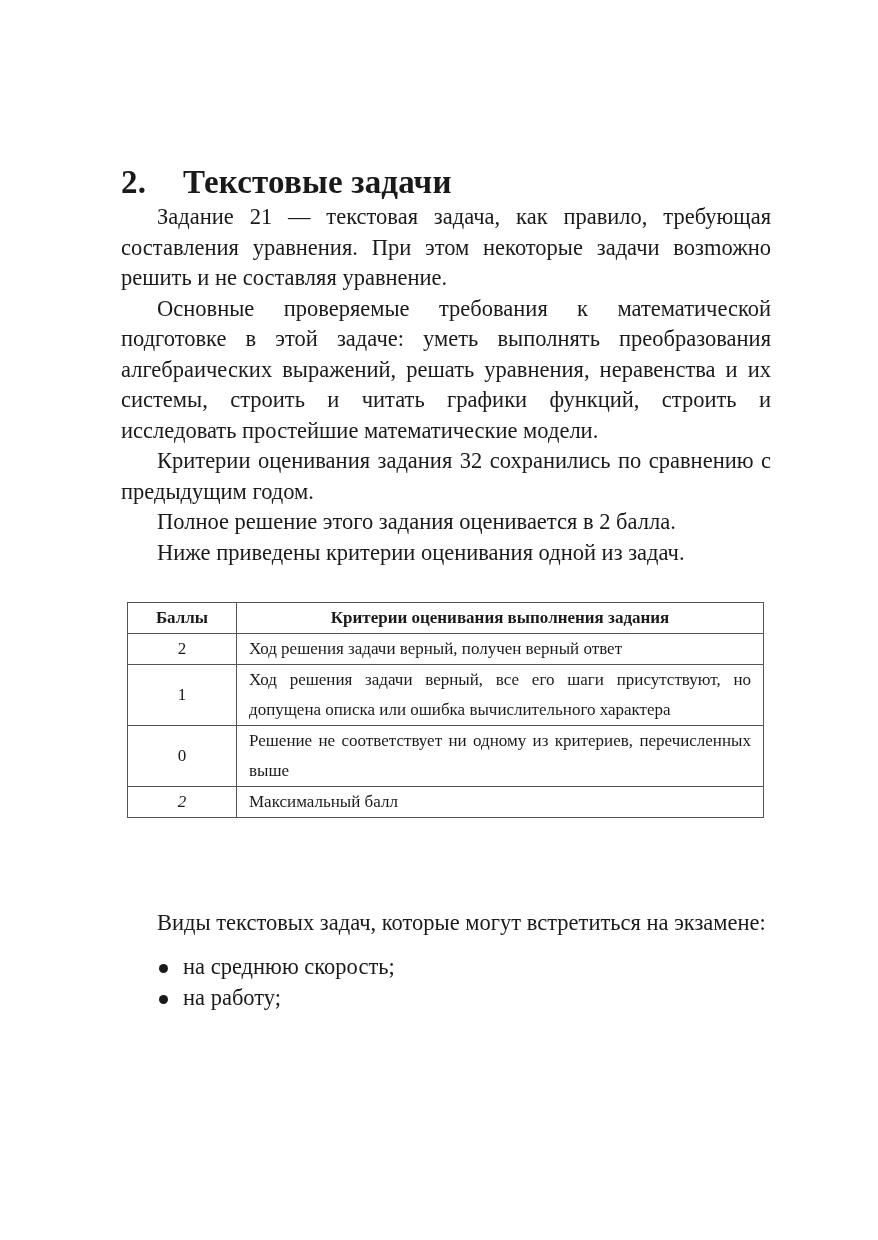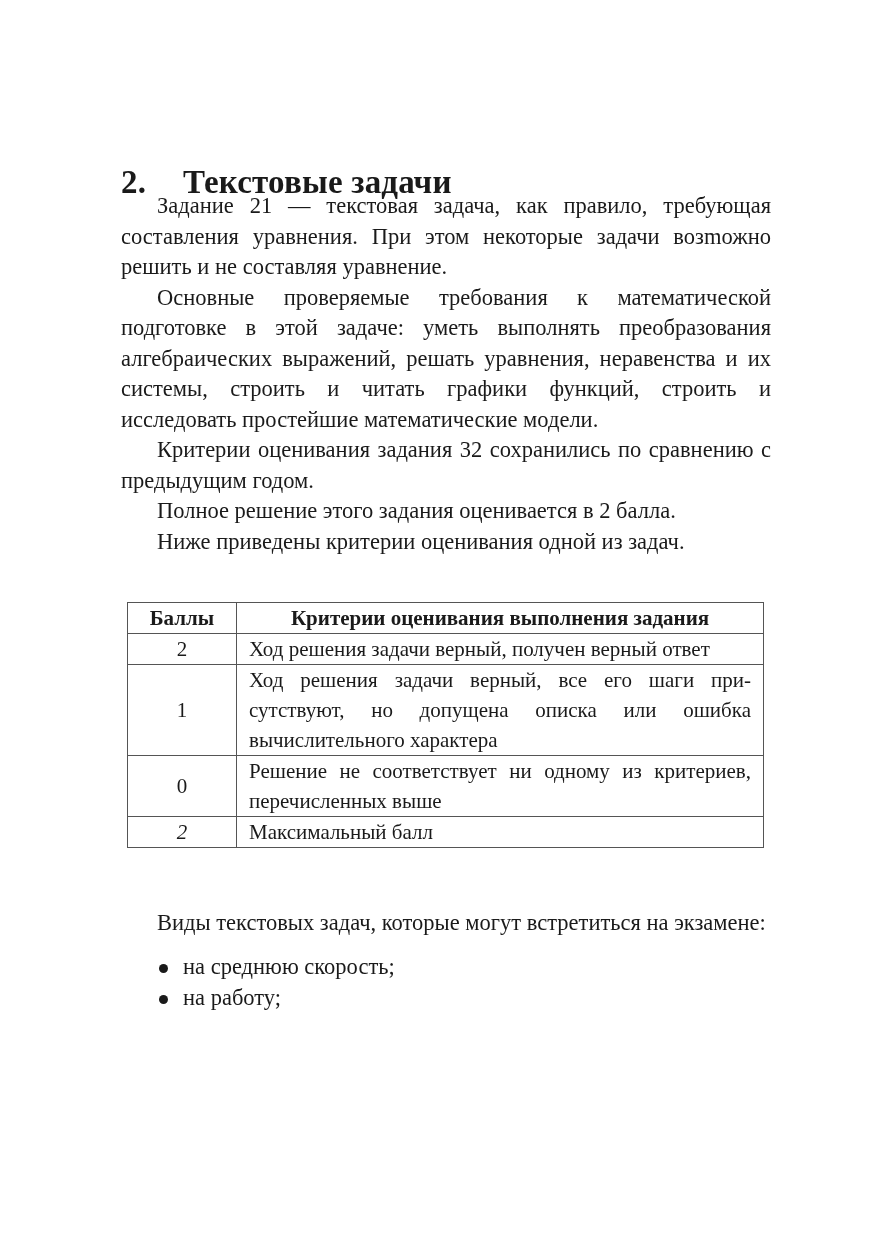--- a/index.html
+++ b/index.html
@@ -13,24 +13,24 @@
       position: absolute; top: 164px; left: 0;
       font-size: 33px; font-weight: bold; letter-spacing: 0.2px;
       margin: 0; white-space: nowrap;
     }
     .section-num { display: inline-block; width: 62px; }
     .para {
       margin: 0; font-size: 22.5px; line-height: 30.5px;
       text-align: justify; text-align-last: left;
       text-indent: 36px; hyphens: manual;
     }
-    .block1 { position: absolute; top: 191px; left: 0; width: 650px; }
+    .block1 { position: absolute; top: 202px; left: 0; width: 650px; }
     table.criteria {
       position: absolute; top: 602px; left: 6px; width: 637px;
-      border-collapse: collapse; font-size: 21px; line-height: 30px;
+      border-collapse: collapse; font-size: 17px; line-height: 30px;
     }
     table.criteria th, table.criteria td {
       border: 1.5px solid #555; padding: 0 12px; vertical-align: middle;
     }
     table.criteria th { font-weight: bold; height: 29px; }
     table.criteria th.col-score { text-align: center; width: 84px; }
     table.criteria th.col-crit { text-align: center; }
     table.criteria td.score { text-align: center; }
     table.criteria td.crit { text-align: justify; text-align-last: left; }
     table.criteria tr.max td.score { font-style: italic; }

